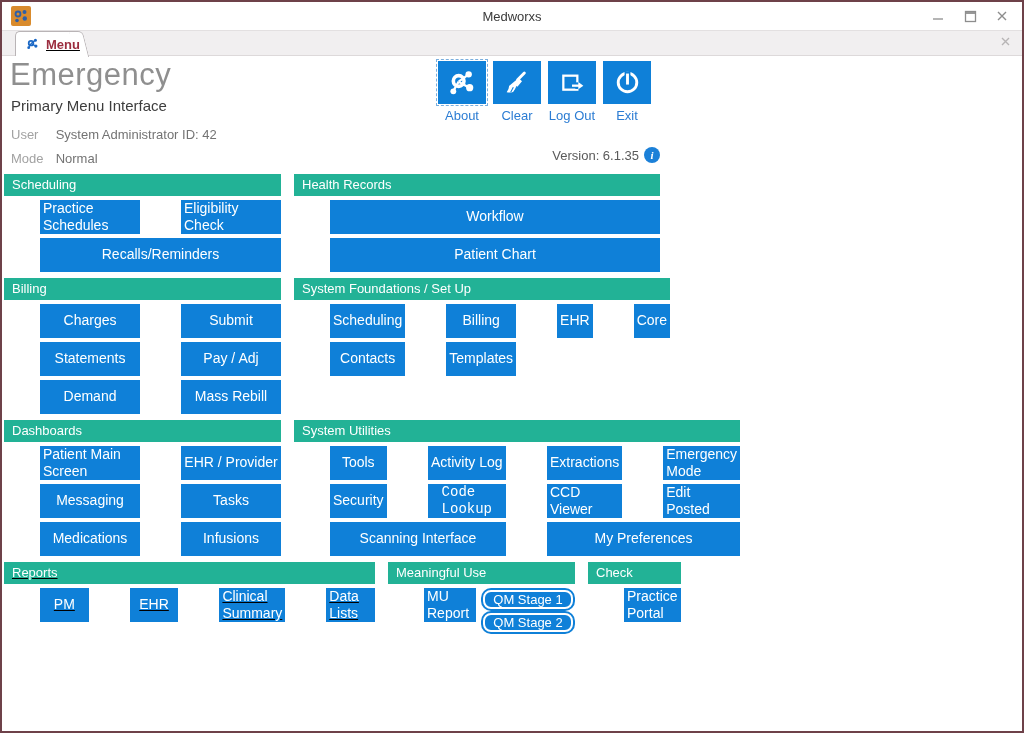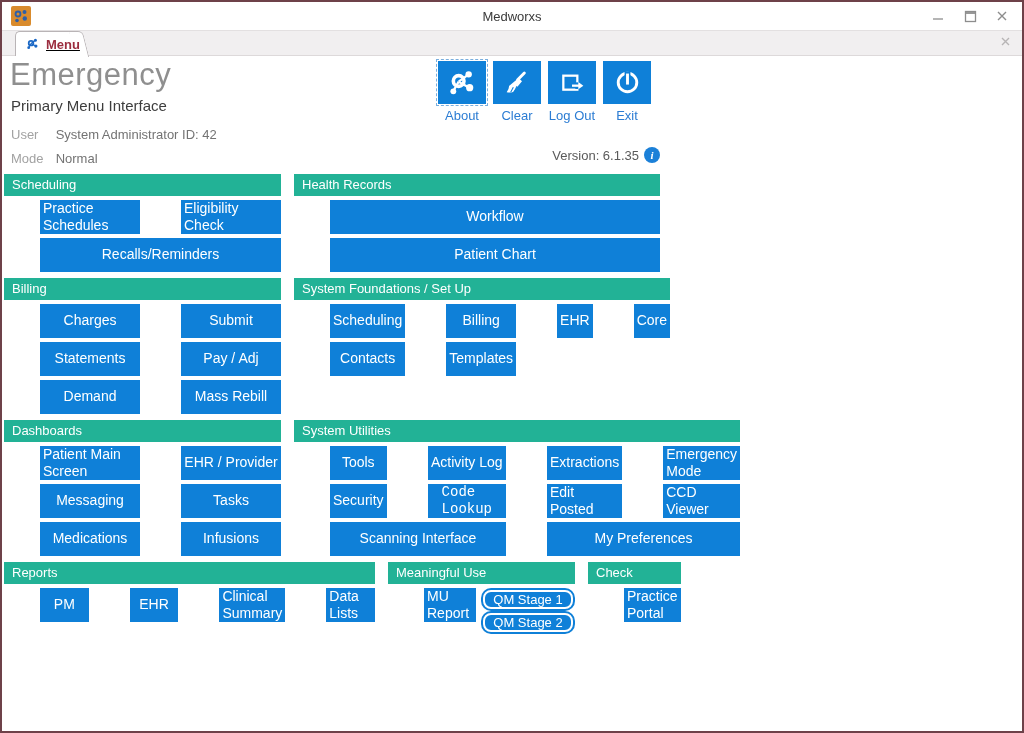--- a/index.html
+++ b/index.html
@@ -47,21 +47,21 @@
   .grid{position:absolute;left:2px;top:118px;width:656px;}
   .grid-row{display:flex;gap:13px;margin-bottom:6px;}
   .sec-header{height:22px;line-height:22px;background:var(--header-teal);color:#fff;font-size:13px;padding-left:8px;}
   .btns{display:grid;gap:4px 5px;margin-top:4px;}
   .cols1{grid-template-columns:1fr;} .cols2{grid-template-columns:1fr 1fr;}
   .cols3{grid-template-columns:1fr 1fr;} .cols4{grid-template-columns:1fr 1fr 1fr 1fr;}
   .span2{grid-column:span 2;}
   .mbtn{height:34px;background:var(--button-blue);color:#fff;font-size:14px;display:flex;align-items:center;justify-content:center;text-align:left;line-height:1.25;padding:0 3px;cursor:pointer;margin-left:36px;}
   .mbtn.narrow{padding:10px 14px;font-family:Liberation Mono, monospace;}
   .w-left{width:277px;flex:none;} .w-right{flex:1;}
-  .w-reports{width:371px;flex:none;} .w-mu{width:187px;flex:none;} .w-portal{flex:1;}
+  .w-reports{width:371px;flex:none;text-decoration:underline;} .w-mu{width:187px;flex:none;} .w-portal{flex:1;}
   .mu-btns{grid-template-columns:88px 1fr;}
   .qm-stack{display:flex;flex-direction:column;gap:4px;padding:2px 2px;}
   .qm{flex:1;background:var(--button-blue);border:2px solid #fff;box-shadow:0 0 0 2px var(--button-blue);border-radius:8px;color:#fff;font-size:13px;display:flex;align-items:center;justify-content:center;cursor:pointer;}
 </style>
 </head>
 <body>
 
 <div class="window">
 
   <div class="titlebar">
@@ -251,22 +251,22 @@
         </div>
         <div class="w-right">
           <div class="sec-header">System Utilities</div>
           <div class="btns cols4">
             <div class="mbtn">Tools</div>
             <div class="mbtn">Activity Log</div>
             <div class="mbtn">Extractions</div>
             <div class="mbtn">Emergency Mode</div>
             <div class="mbtn">Security</div>
             <div class="mbtn narrow">Code Lookup</div>
+            <div class="mbtn">CCD Viewer</div>
             <div class="mbtn">Edit Posted</div>
-            <div class="mbtn">CCD Viewer</div>
             <div class="mbtn span2">Scanning Interface</div>
             <div class="mbtn span2">My Preferences</div>
           </div>
         </div>
       </div>
 
       <div class="grid-row">
         <div class="w-reports">
           <div class="sec-header">Reports</div>
           <div class="btns cols4">

